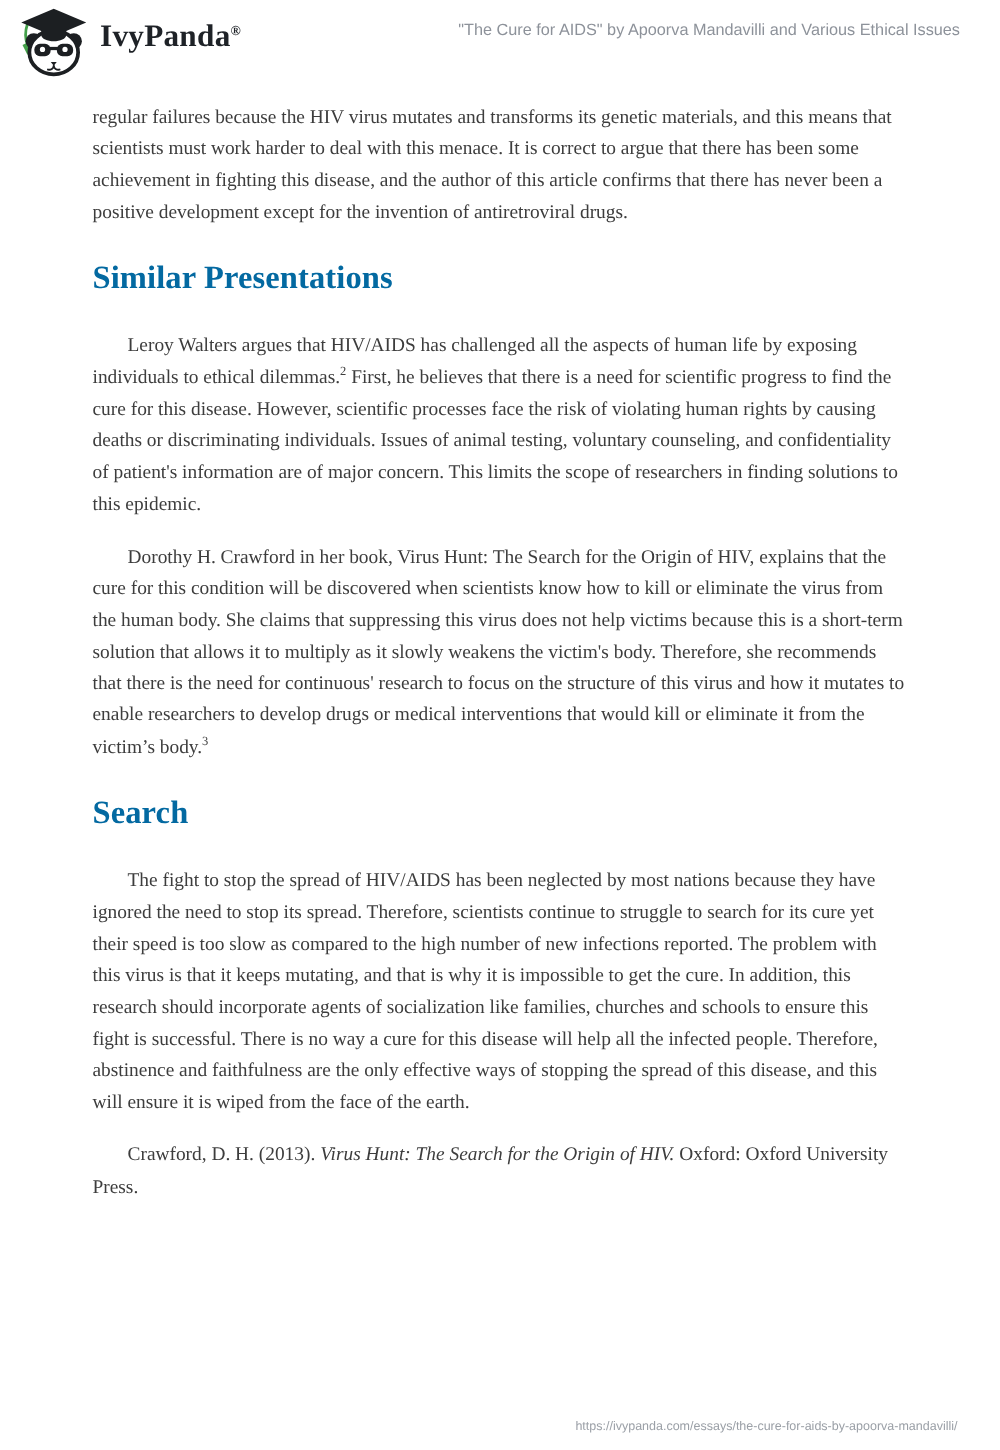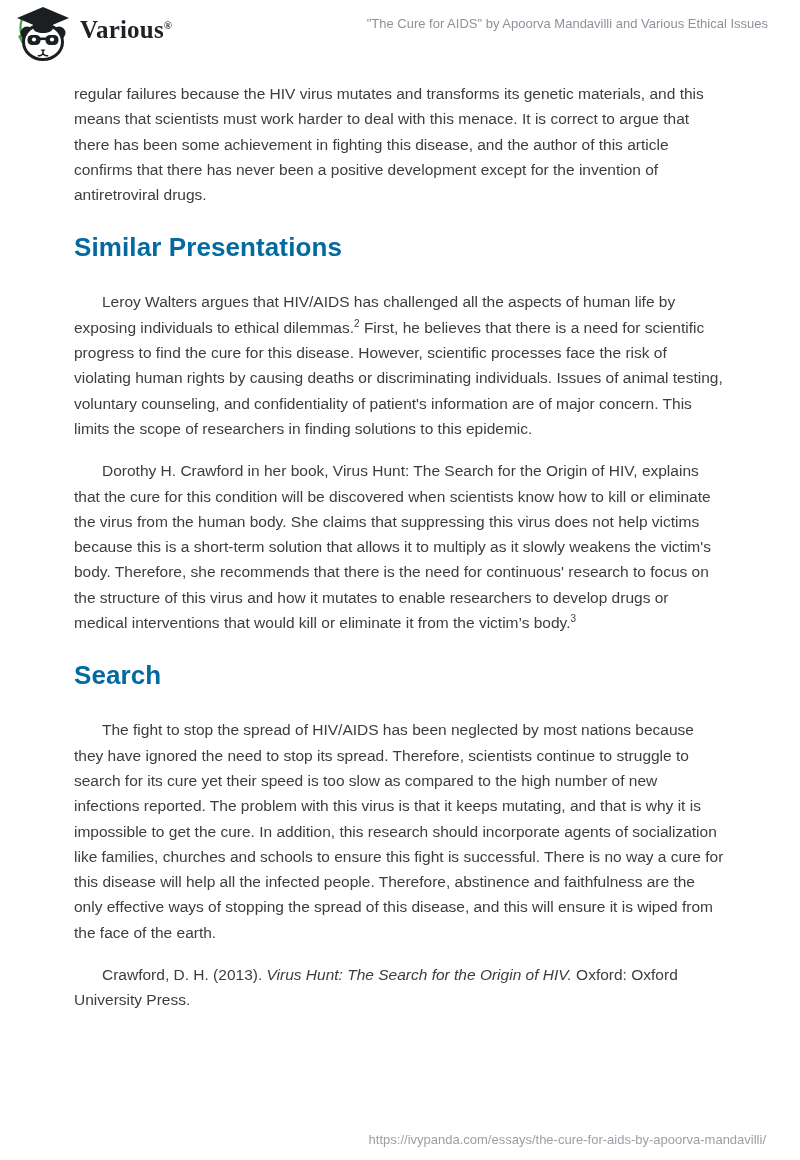--- a/index.html
+++ b/index.html
@@ -45,20 +45,21 @@
     right: 32px;
     font-size: 13px;
     color: #8d929a;
     white-space: nowrap;
   }
   article.essay {
     margin: 11px 74px 0 74px;
     font-size: 15.5px;
     line-height: 25.3px;
     color: #3d3d3d;
+    font-family: Liberation Serif, serif;
   }
   article.essay p { margin: 17px 0; }
   article.essay p.indent { text-indent: 28px; }
   article.essay h2 {
     font-size: 26px;
     line-height: 30px;
     font-weight: bold;
     color: #0369a1;
     margin: 25px 0 27px 0;
     letter-spacing: 0.1px;
@@ -66,21 +67,21 @@
   article.essay sup {
     font-size: 10px;
     vertical-align: super;
     line-height: 0;
   }
   article.essay em { font-style: italic; }
   .page-footer {
     position: absolute;
     bottom: 13px;
     right: 34px;
-    font-size: 13px;
+    font-size: 10px;
     color: #9ba0a7;
   }
 </style>
 </head>
 <body>
 
 <header class="page-header">
   <div class="logo-wrap">
     <svg width="58" height="58" viewBox="0 0 58 58">
 
@@ -97,21 +98,21 @@
       <circle cx="20" cy="34.5" r="2.1" fill="#ffffff"></circle>
       <circle cx="38" cy="34.5" r="2.1" fill="#ffffff"></circle>
 
       <path d="M26.6 44.5 h4.8 l-2.4 3 z" fill="#1c1f22"></path>
       <path d="M29 47.5 c0 2.5 -2.5 3.6 -4.6 3.2 M29 47.5 c0 2.5 2.5 3.6 4.6 3.2" stroke="#1c1f22" stroke-width="1.6" fill="none" stroke-linecap="round"></path>
 
       <path d="M29 2 L55 13 L29 24 L3 13 Z" fill="#1c1f22"></path>
       <path d="M19 19 v4 c0 3 5 5 10 5 s10 -2 10 -5 v-4 z" fill="#1c1f22"></path>
     </svg>
   </div>
-  <div class="brand"><span>Various</span><sup>®</sup></div>
+  <div class="brand"><span>IvyPanda</span><sup>®</sup></div>
   <div class="doc-title">"The Cure for AIDS" by Apoorva Mandavilli and Various Ethical Issues</div>
 </header>
 
 <article class="essay">
     <p><span>regular failures because the HIV virus mutates and transforms its genetic materials, and this means that scientists must work harder to deal with this menace. It is correct to argue that there has been some achievement in fighting this disease, and the author of this article confirms that there has never been a positive development except for the invention of antiretroviral drugs.</span></p>
     <h2>Similar Presentations</h2>
     <p class="indent"><span>Leroy Walters argues that HIV/AIDS has challenged all the aspects of human life by exposing individuals to ethical dilemmas.</span><sup>2</sup><span> First, he believes that there is a need for scientific progress to find the cure for this disease. However, scientific processes face the risk of violating human rights by causing deaths or discriminating individuals. Issues of animal testing, voluntary counseling, and confidentiality of patient's information are of major concern. This limits the scope of researchers in finding solutions to this epidemic.</span></p>
     <p class="indent"><span>Dorothy H. Crawford in her book, Virus Hunt: The Search for the Origin of HIV, explains that the cure for this condition will be discovered when scientists know how to kill or eliminate the virus from the human body. She claims that suppressing this virus does not help victims because this is a short-term solution that allows it to multiply as it slowly weakens the victim's body. Therefore, she recommends that there is the need for continuous' research to focus on the structure of this virus and how it mutates to enable researchers to develop drugs or medical interventions that would kill or eliminate it from the victim’s body.</span><sup>3</sup></p>
     <h2>Search</h2>
     <p class="indent"><span>The fight to stop the spread of HIV/AIDS has been neglected by most nations because they have ignored the need to stop its spread. Therefore, scientists continue to struggle to search for its cure yet their speed is too slow as compared to the high number of new infections reported. The problem with this virus is that it keeps mutating, and that is why it is impossible to get the cure. In addition, this research should incorporate agents of socialization like families, churches and schools to ensure this fight is successful. There is no way a cure for this disease will help all the infected people. Therefore, abstinence and faithfulness are the only effective ways of stopping the spread of this disease, and this will ensure it is wiped from the face of the earth.</span></p>

